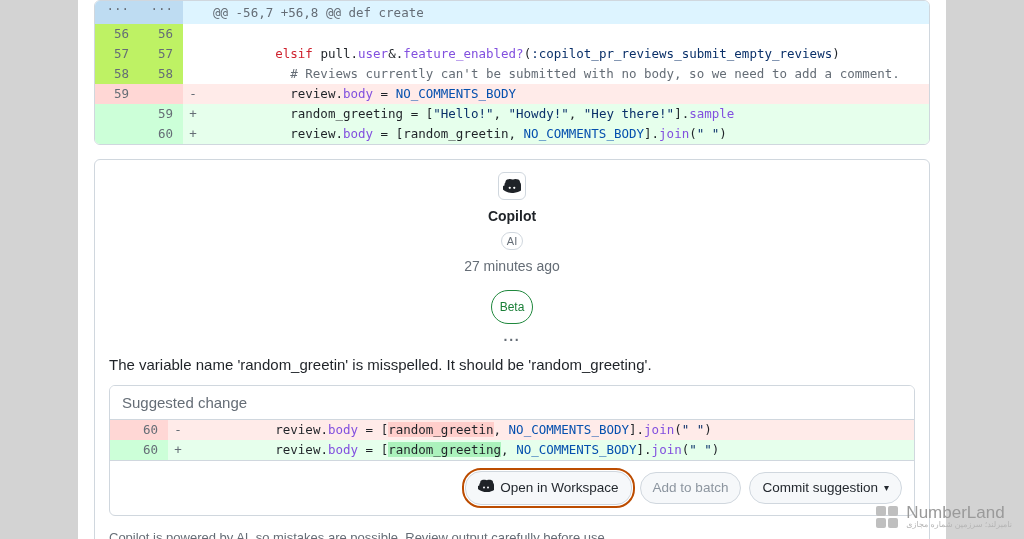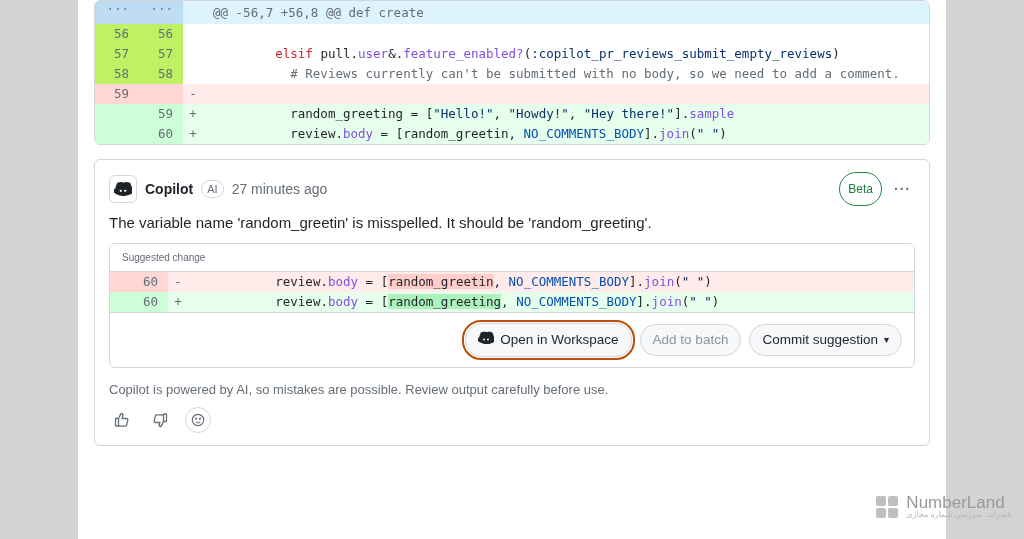--- a/index.html
+++ b/index.html
@@ -90,20 +90,21 @@
     border: 1px solid #d0d7de;
     border-radius: 6px;
     padding: 12px 14px;
     background: #fff;
   }
   .comment-head {
     display: flex;
     align-items: center;
     gap: 8px;
     margin-bottom: 8px;
+    flex-direction: column;
   }
   .avatar-wrap {
     width: 28px; height: 28px;
     border: 1px solid #d0d7de;
     border-radius: 6px;
     display: flex; align-items: center; justify-content: center;
     flex-shrink: 0;
   }
   .copilot-svg { width: 18px; height: 18px; }
   .author { font-weight: 600; color: #1f2328; }
@@ -128,21 +129,21 @@
   .kebab { color: #656d76; font-weight: 700; letter-spacing: 1px; cursor: pointer; padding: 0 4px; }
   .comment-body { font-size: 15px; color: #1f2328; margin-bottom: 12px; }
 
   .suggest-box {
     border: 1px solid #d0d7de;
     border-radius: 6px;
     overflow: hidden;
   }
   .suggest-head {
     padding: 8px 12px;
-    font-size: 10px;
+    font-size: 15px;
     color: #656d76;
     border-bottom: 1px solid #d0d7de;
     background: #fff;
   }
   .suggest-lines { }
   .suggest-lines .ln2 {
     width: 58px;
     text-align: right;
     padding: 0 10px;
     color: #656d76;
@@ -198,21 +199,21 @@
     width: 26px; height: 26px;
   }
   .react-btn.circle {
     border: 1px solid #d0d7de;
     border-radius: 999px;
     width: 26px; height: 26px;
   }
   .watermark {
     position: fixed;
     right: 12px;
-    bottom: 20px;
+    bottom: 10px;
     color: #a6a6a6;
     display: flex;
     gap: 8px;
     align-items: center;
     font-family: Arial, sans-serif;
   }
   .watermark .logo {
     display: grid;
     grid-template-columns: 10px 10px;
     grid-template-rows: 10px 10px;
@@ -232,21 +233,21 @@
     <div class="hunk-header">
       <div class="ln">···</div>
       <div class="ln">···</div>
       <div class="sign"></div>
       <div class="code">@@ -56,7 +56,8 @@ def create</div>
     </div>
     <div id="diff-lines">
         <div class="line ctx"><div class="ln">56</div><div class="ln">56</div><div class="sign"></div></div>
         <div class="line ctx"><div class="ln">57</div><div class="ln">57</div><div class="sign"></div><div class="code">        <span class="tok-kw">elsif</span> <span class="tok-id">pull</span>.<span class="tok-fn">user</span>&amp;.<span class="tok-fn">feature_enabled?</span>(<span class="tok-sym">:copilot_pr_reviews_submit_empty_reviews</span>)</div></div>
         <div class="line ctx"><div class="ln">58</div><div class="ln">58</div><div class="sign"></div><div class="code">          <span class="tok-cm"># Reviews currently can't be submitted with no body, so we need to add a comment.</span></div></div>
-        <div class="line del"><div class="ln">59</div><div class="ln"></div><div class="sign">-</div></div>
+        <div class="line del"><div class="ln">59</div><div class="ln"></div><div class="sign">-</div><div class="code">          <span class="tok-id">review</span>.<span class="tok-fn">body</span> = <span class="tok-const">NO_COMMENTS_BODY</span></div></div>
         <div class="line add"><div class="ln"></div><div class="ln">59</div><div class="sign">+</div><div class="code">          <span class="tok-id">random_greeting</span> = [<span class="tok-str">"Hello!"</span>, <span class="tok-str">"Howdy!"</span>, <span class="tok-str">"Hey there!"</span>].<span class="tok-fn">sample</span></div></div>
         <div class="line add"><div class="ln"></div><div class="ln">60</div><div class="sign">+</div><div class="code">          <span class="tok-id">review</span>.<span class="tok-fn">body</span> = [<span class="tok-id">random_greetin</span>, <span class="tok-const">NO_COMMENTS_BODY</span>].<span class="tok-fn">join</span>(<span class="tok-str">" "</span>)</div></div>
       </div>
   </div>
 
   <div class="comment">
     <div class="comment-head">
       <div class="avatar-wrap">
         <span>
           <svg class="copilot-svg" viewBox="0 0 16 16" fill="#1f2328">

